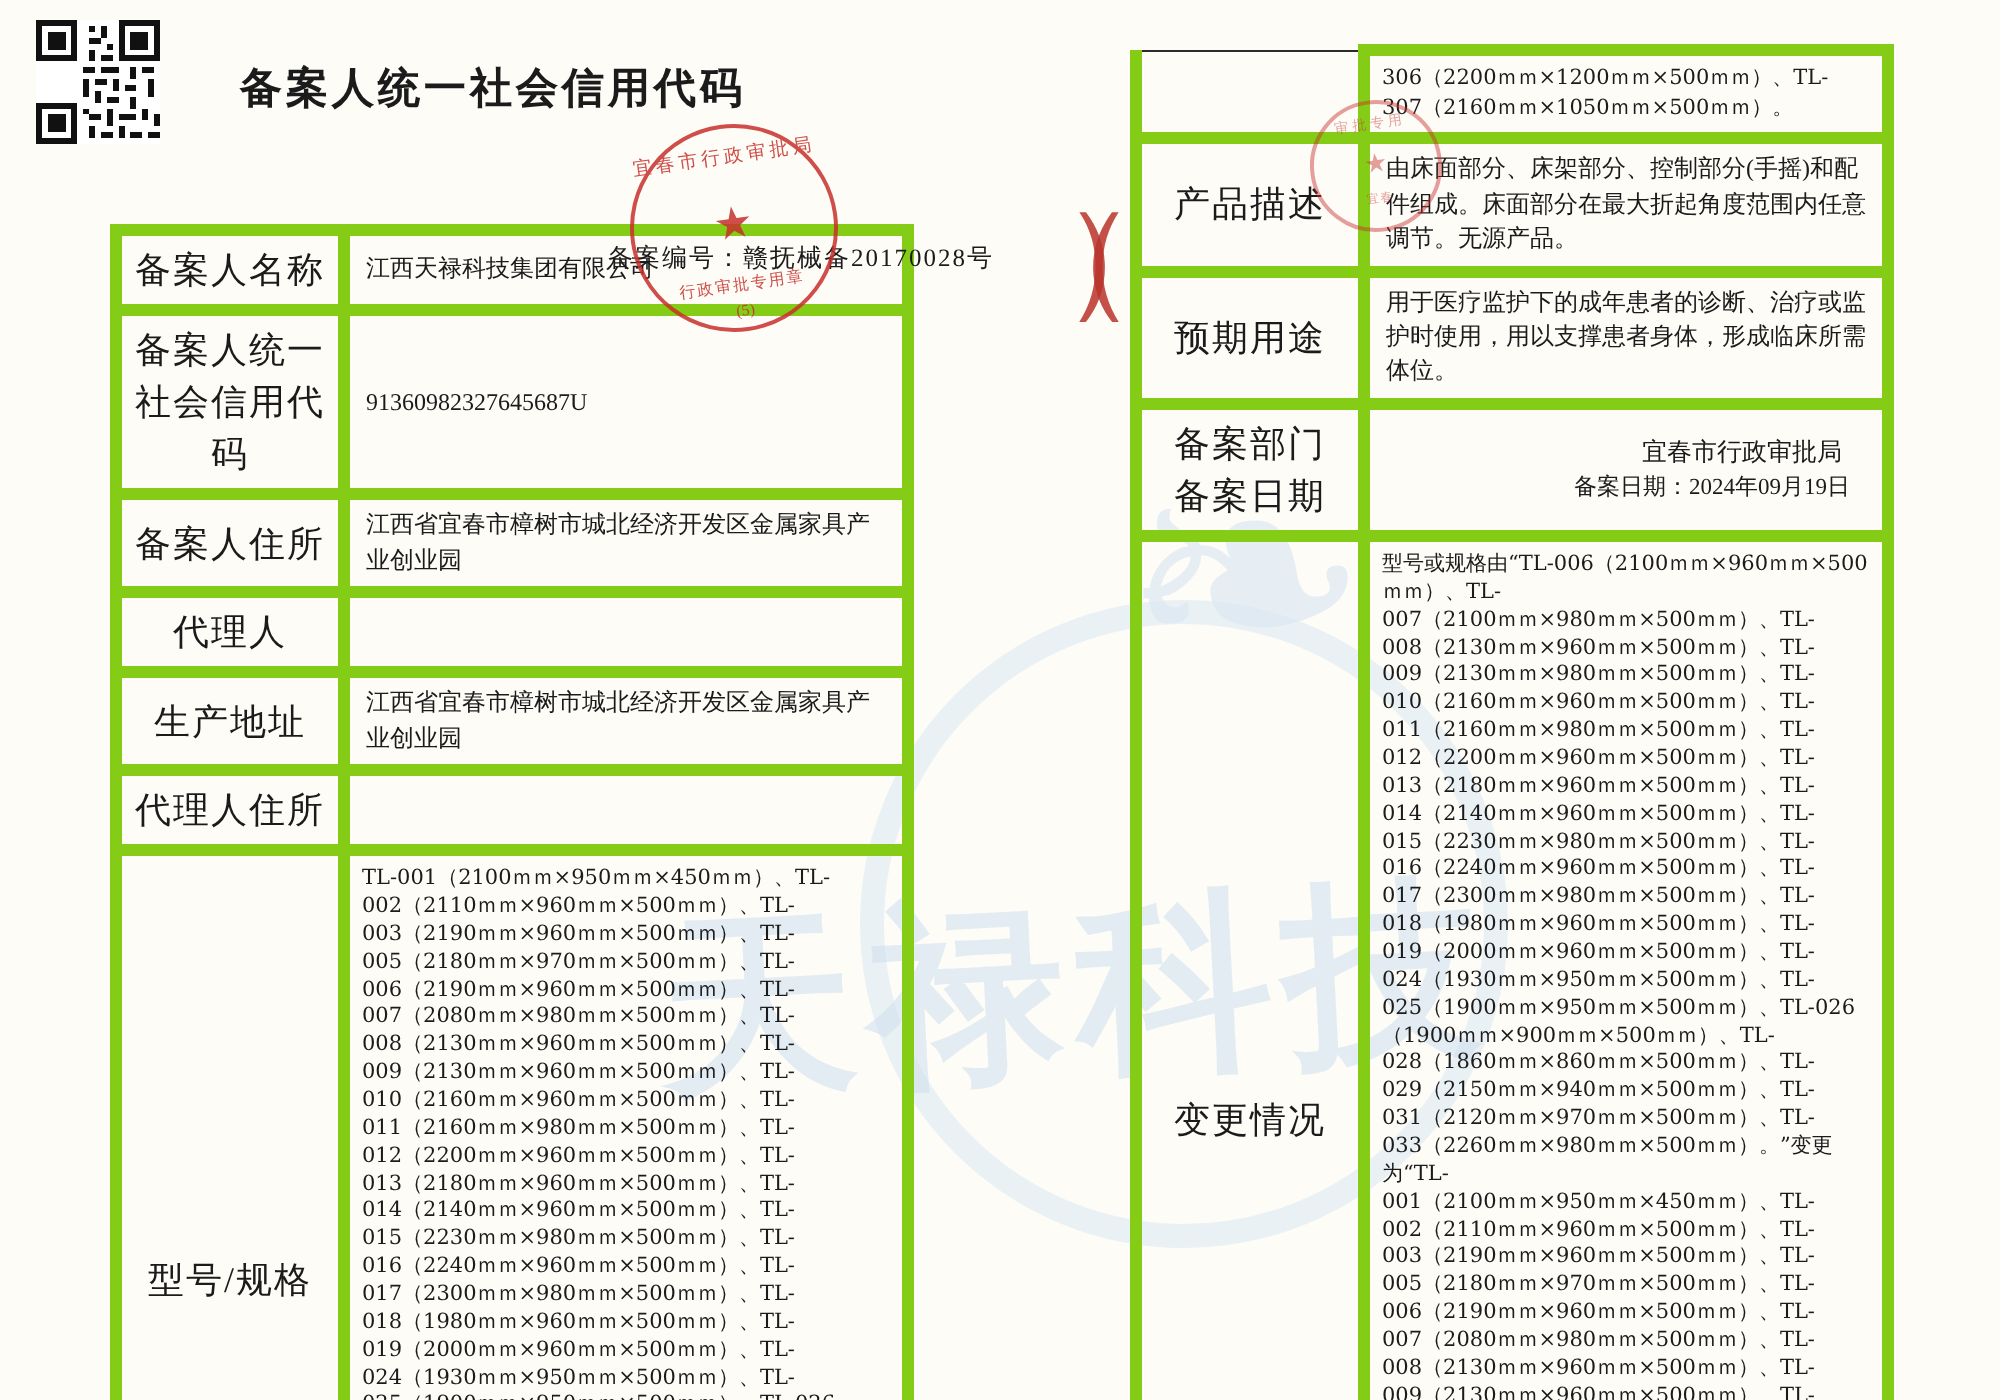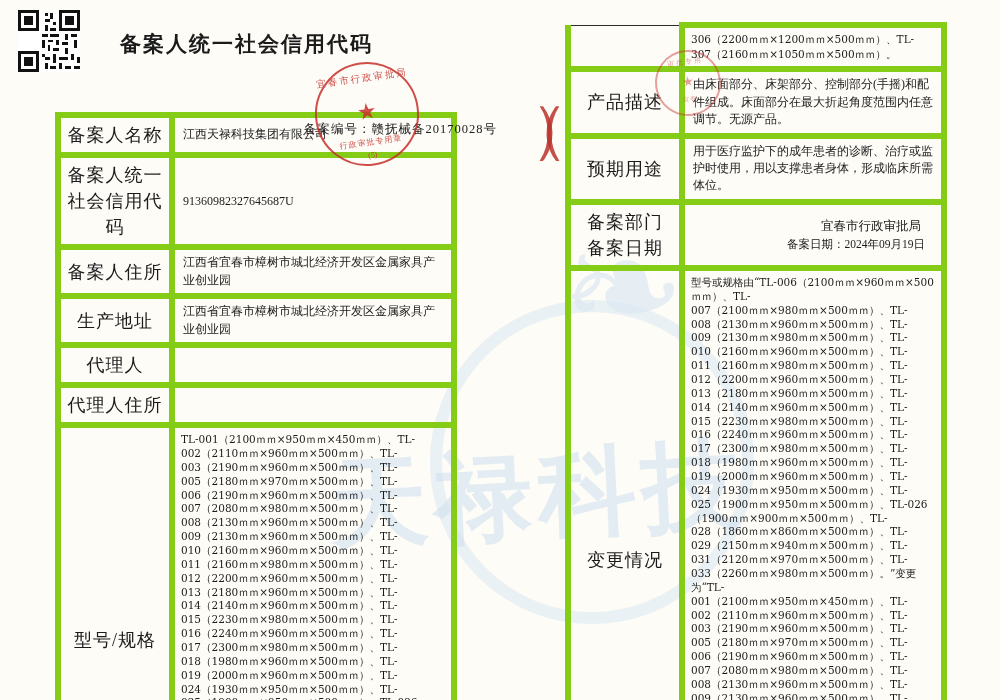--- a/index.html
+++ b/index.html
@@ -235,26 +235,26 @@
   </tr>
   <tr>
     <td class="lbl">备案人统一社会信用代码</td>
     <td class="val">91360982327645687U</td>
   </tr>
   <tr>
     <td class="lbl">备案人住所</td>
     <td class="val">江西省宜春市樟树市城北经济开发区金属家具产业创业园</td>
   </tr>
   <tr>
+    <td class="lbl" style="height:26px">代理人</td>
+    <td class="val"></td>
+  </tr>
+  <tr>
     <td class="lbl">生产地址</td>
     <td class="val">江西省宜春市樟树市城北经济开发区金属家具产业创业园</td>
-  </tr>
-  <tr>
-    <td class="lbl" style="height:26px">代理人</td>
-    <td class="val"></td>
   </tr>
   <tr>
     <td class="lbl" style="height:26px">代理人住所</td>
     <td class="val"></td>
   </tr>
   <tr>
     <td class="lbl lbl-mid">型号/规格</td>
     <td class="spec-cell">TL-001（2100ｍｍ×950ｍｍ×450ｍｍ）、TL-
 002（2110ｍｍ×960ｍｍ×500ｍｍ）、TL-
 003（2190ｍｍ×960ｍｍ×500ｍｍ）、TL-

